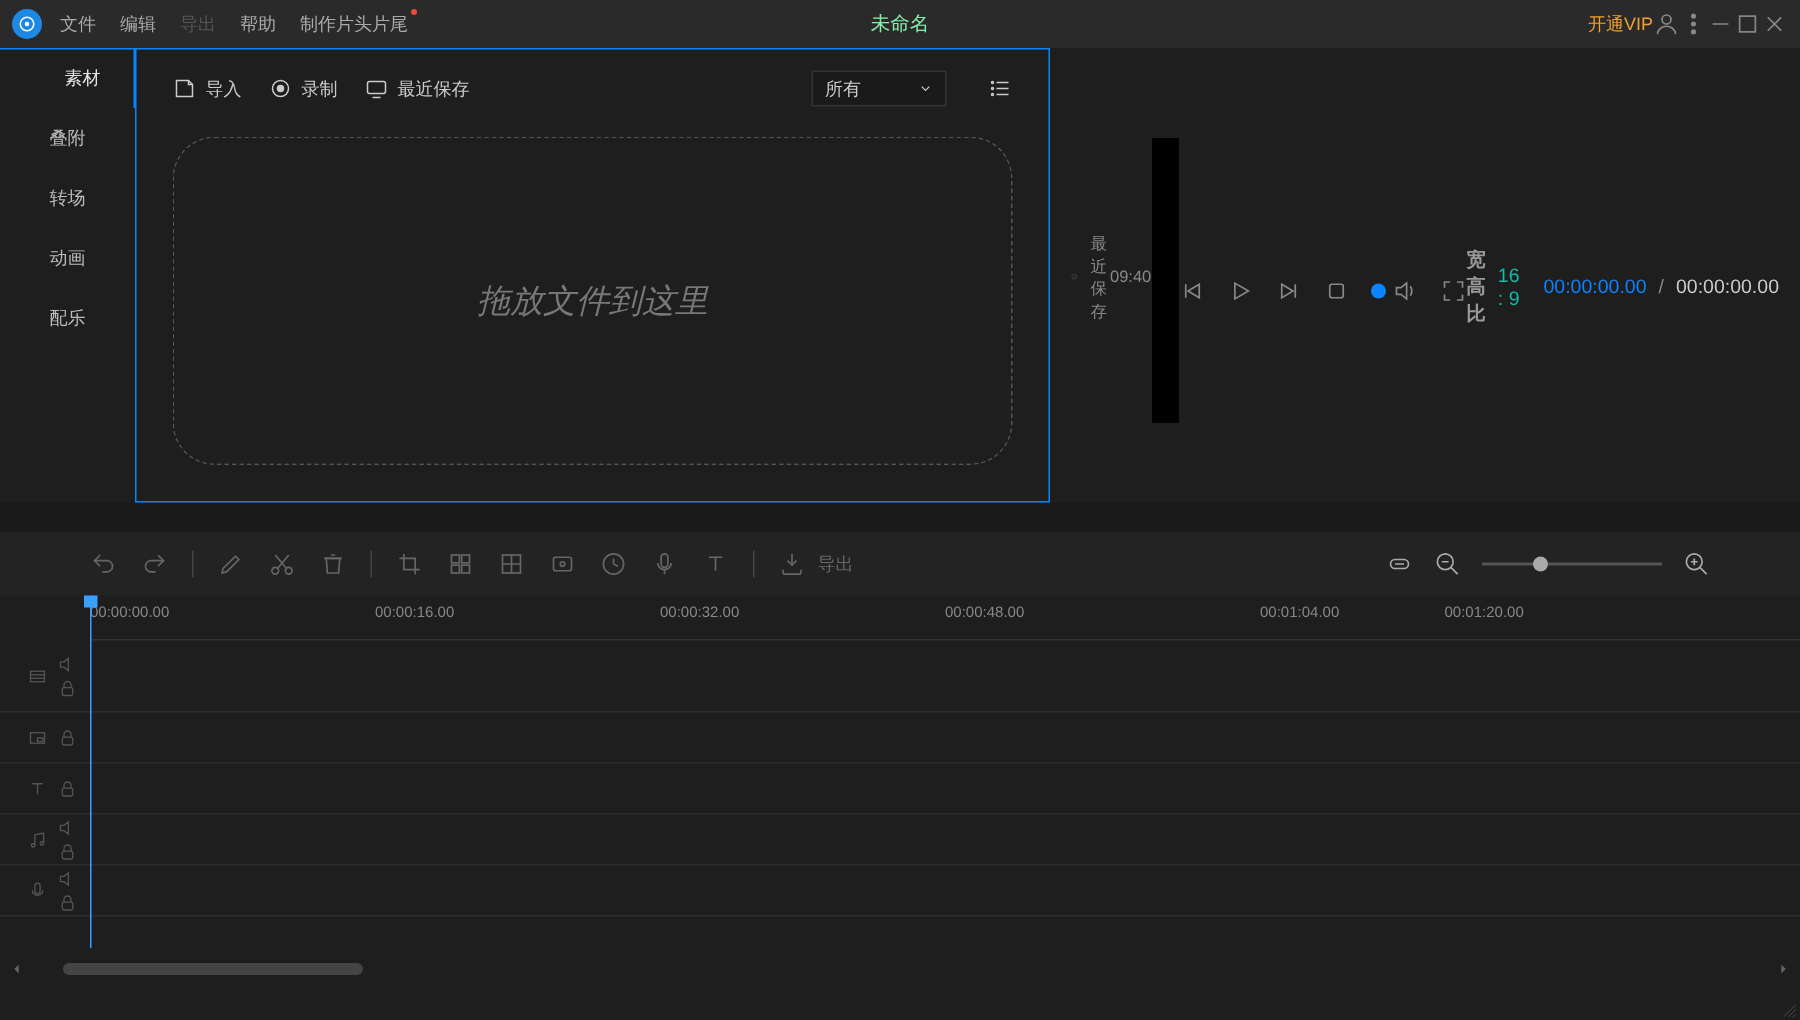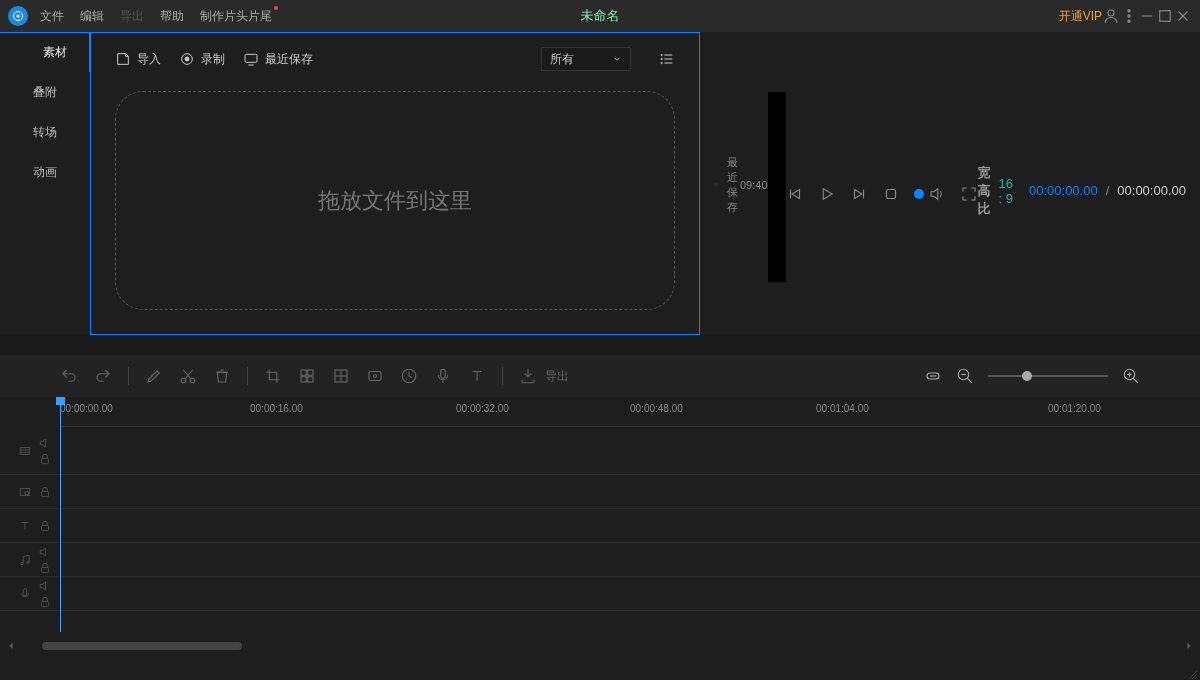--- a/index.html
+++ b/index.html
@@ -24,21 +24,21 @@
 .tab { height: 40px; display:flex; align-items:center; justify-content:center; font-size:12px; cursor:pointer; color:#bbb; }
 .tab.active { color:#e5e5e5; border:1px solid #0a84ff; border-left:none; border-bottom:none;padding-left:21px;}
 .tab.active + .tab { border-top: none;}
 .media-panel { flex:1; border:1px solid #0a84ff; padding: 14px 24px; display:flex; flex-direction:column; }
 .media-toolbar { display:flex; align-items:center; gap:18px; font-size:12px; color:#ccc; }
 .tb-item { display:flex; align-items:center; gap:6px; cursor:pointer; }
 .tb-icon { width:16px; height:16px; stroke:#ccc; fill:none; stroke-width:1.5; }
 .spacer { flex:1; }
 .filter-sel { background:#1a1a1a; border:1px solid #333; color:#ccc; height:24px; width:90px; padding:0 8px; display:flex; align-items:center; justify-content:space-between; font-size:12px; cursor:pointer;}
 .list-icon { width:16px; height:16px; stroke:#ccc; fill:none; stroke-width:1.5; cursor:pointer; margin-left:10px;}
-.dropzone { flex:1; margin-top:20px; border:1px dashed #555; border-radius:28px; display:flex; align-items:center; justify-content:center; font-size:22px; color:#777; margin-bottom:10px;}
+.dropzone { flex:1; margin-top:20px; border:1px dashed #555; border-radius:28px; display:flex; align-items:center; justify-content:center; font-size:22px; font-style:italic; color:#777; margin-bottom:10px;}
 .preview-panel { width: 500px; background:#1e1e1e; padding:8px 14px 6px 14px; display:flex; }
 .save-status{ text-align:right; font-size:11px; color:#888; display:flex; justify-content:flex-end; align-items:center; gap:2px;}
 .video-box { align-self:center; width: 340px; height: 190px; background:#000; margin-top:4px;}
 .transport { display:flex; align-items:center; gap:14px; margin-top:18px; }
 .tp-icon { width:18px; height:18px; stroke:#888; fill:none; stroke-width:1.5; cursor:pointer; }
 .seek { flex:1; height:2px; background:#444; position:relative; cursor:pointer;}
 .seek-dot { position:absolute; left:0; top:-4px; width:10px; height:10px; background:#0a84ff; border-radius:50%; }
 .preview-footer { display:flex; align-items:center; gap:8px; font-size:13px; margin-top:12px; }
 .preview-footer .ar-label{color:#999;font-weight:bold;}
 .preview-footer .ar-val{color:#14b8a6;}
@@ -117,20 +117,21 @@
       </svg>
   </div>
 </div>
 
 <div class="main">
   <div class="sidebar">
     <div class="tab active">素材</div>
     <div class="tab">叠附</div>
     <div class="tab">转场</div>
     <div class="tab">动画</div>
+    <div class="tab">配乐</div>
   </div>
 
   <div class="media-panel">
     <div class="media-toolbar">
       <div class="tb-item">
         <svg class="tb-icon" viewBox="0 0 24 24">
             <path d="M4 4h12l4 4v12H4z"></path>
             <path d="M16 4v4h4"></path>
           </svg>
         <span>导入</span>
@@ -304,24 +305,24 @@
         <line x1="7" y1="10" x2="13" y2="10"></line>
         <line x1="10" y1="7" x2="10" y2="13"></line>
       </svg>
   </div>
 </div>
 
 <div class="timeline" style="position:relative;">
   <div class="ruler">
     <span class="ruler-tick" style="left:0px">00:00:00.00</span>
     <span class="ruler-tick" style="left:190px">00:00:16.00</span>
-    <span class="ruler-tick" style="left:396px">00:00:32.00</span>
+    <span class="ruler-tick" style="left:380px">00:00:32.00</span>
     <span class="ruler-tick" style="left:570px">00:00:48.00</span>
-    <span class="ruler-tick" style="left:756px">00:01:04.00</span>
-    <span class="ruler-tick" style="left:988px">00:01:20.00</span>
+    <span class="ruler-tick" style="left:780px">00:01:04.00</span>
+    <span class="ruler-tick" style="left:903px">00:01:20.00</span>
   </div>
   <div class="playhead"></div>
   <div class="tracks">
     <div class="track tall">
       <div class="track-head">
         <svg class="th-icon" viewBox="0 0 24 24">
             <rect x="4" y="6" width="16" height="12"></rect>
             <line x1="4" y1="10" x2="20" y2="10"></line>
             <line x1="4" y1="14" x2="20" y2="14"></line>
           </svg>

